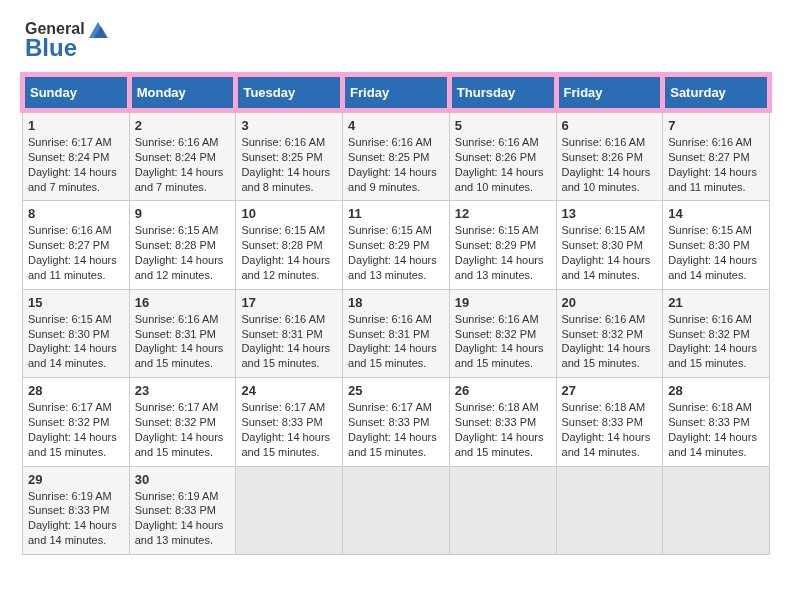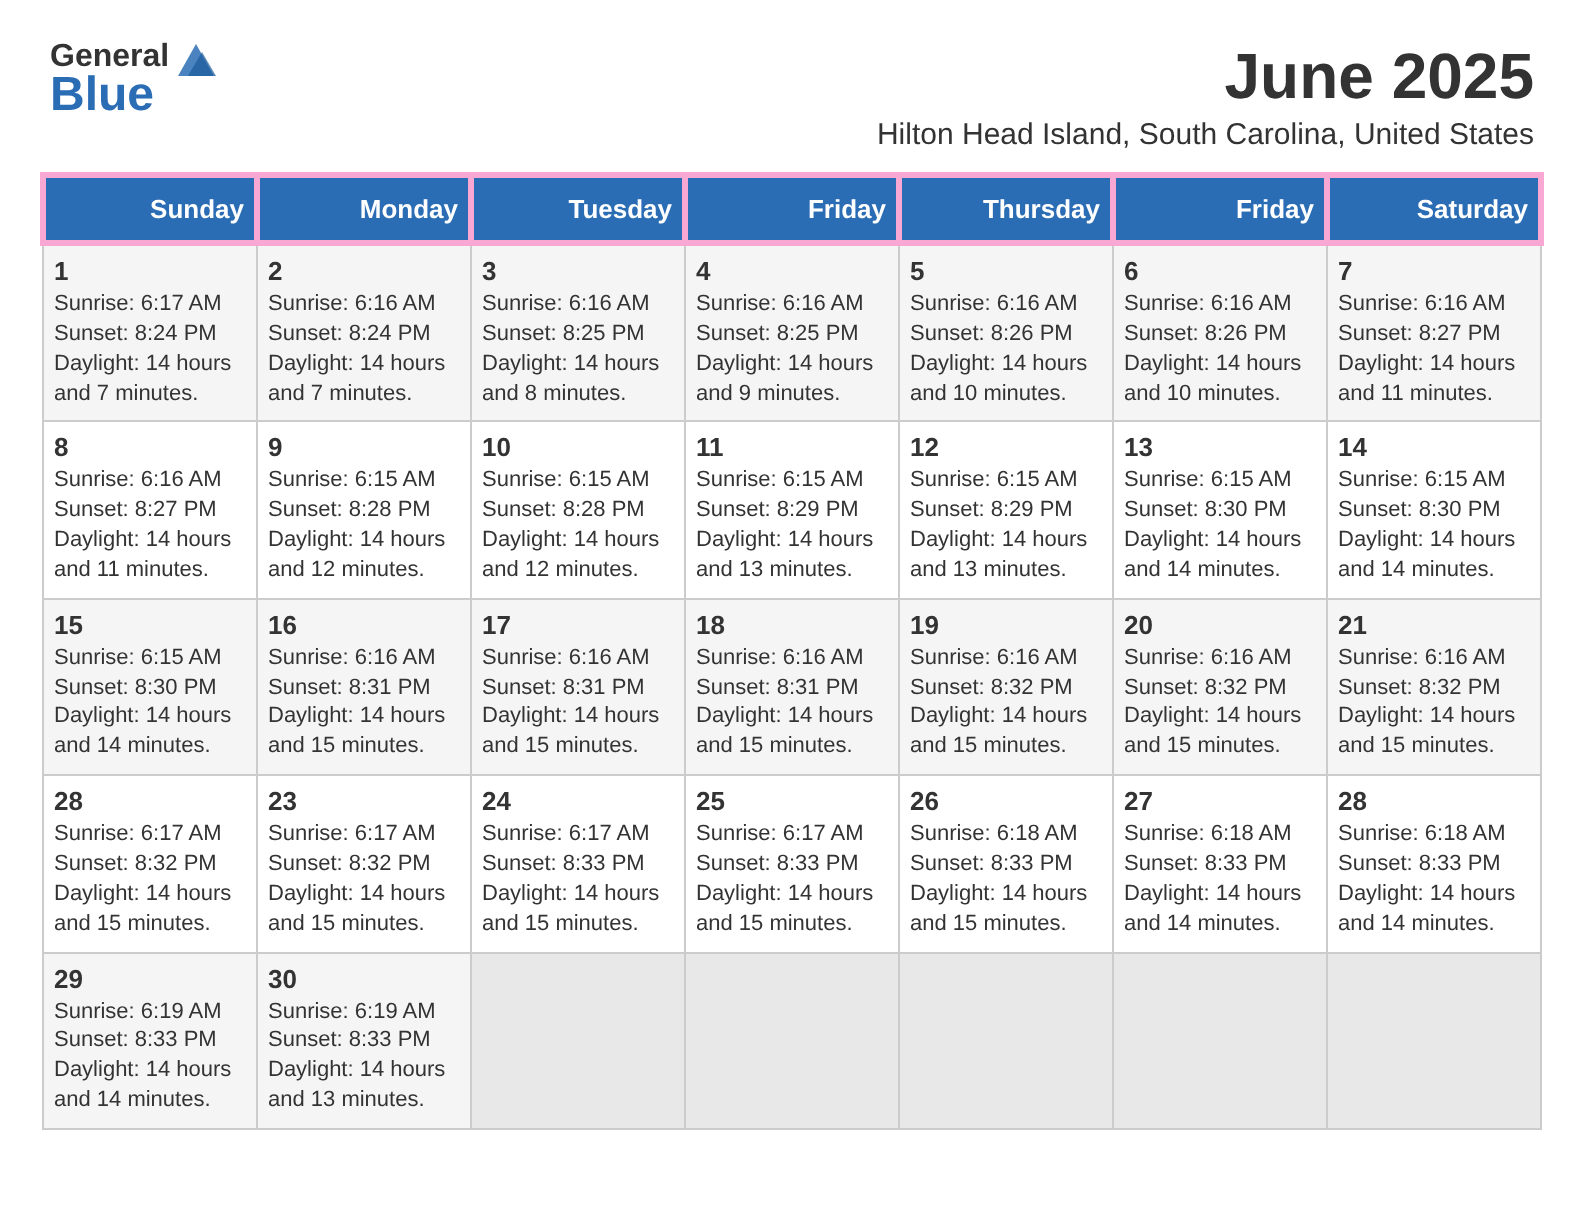--- a/index.html
+++ b/index.html
@@ -41,22 +41,22 @@
       width: 100%;
       border-collapse: collapse;
       table-layout: fixed;
     }
     thead tr th {
       background-color: #2a6db5;
       color: #fff;
       font-size: 13px;
       font-weight: bold;
       padding: 8px 5px;
-      text-align: right;
-      border: 3px solid #f9a8d4;
+      text-align: left;
+      border: 5px solid #f9a8d4;
     }
     tbody tr td {
       border: 1px solid #ccc;
       vertical-align: top;
       padding: 5px 5px 6px 5px;
       font-size: 10.5px;
       color: #333;
       background: #fff;
       min-height: 80px;
       height: 82px;
@@ -88,24 +88,20 @@
 <div class="header-area">
   <div class="logo">
     <div style="display:flex; align-items:center;">
       <span style="font-size:16px; font-weight:bold; color:#333;">General</span>
       <svg width="22" height="18" viewBox="0 0 22 18" style="margin: 0 2px;">
         <polygon points="2,18 11,2 20,18" fill="#2a6db5" opacity="0.85"></polygon>
         <polygon points="11,18 18,6 25,18" fill="#1a5a9a" opacity="0.7" transform="translate(-4,0)"></polygon>
       </svg>
     </div>
     <span style="font-size:24px; font-weight:bold; color:#2a6db5; margin-top:-4px;">Blue</span>
-  </div>
-  <div class="title-section">
-    <div class="month-title">June 2025</div>
-    <div class="location-title">Hilton Head Island, South Carolina, United States</div>
   </div>
 </div>
 
 <div class="calendar-wrapper">
   <table>
     <thead>
       <tr>
         <th>Sunday</th>
         <th>Monday</th>
         <th>Tuesday</th>

